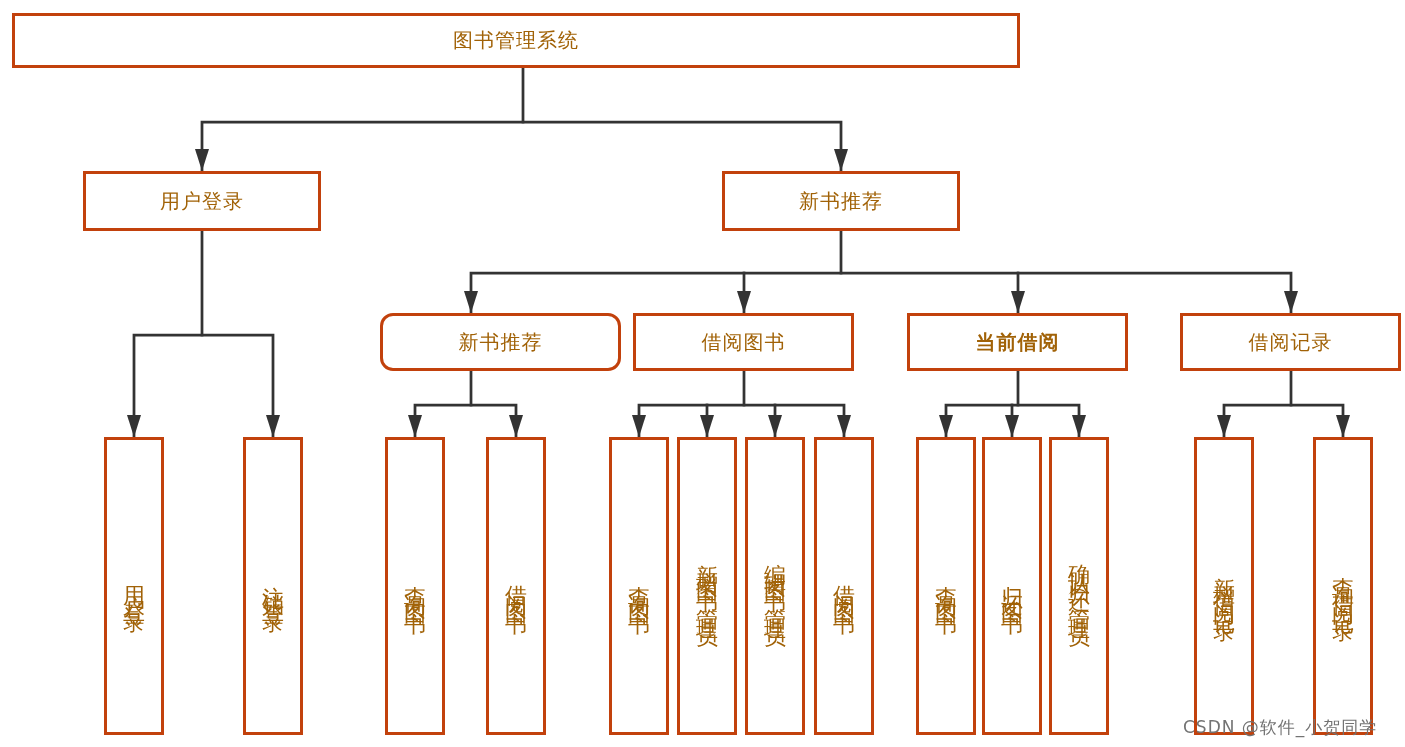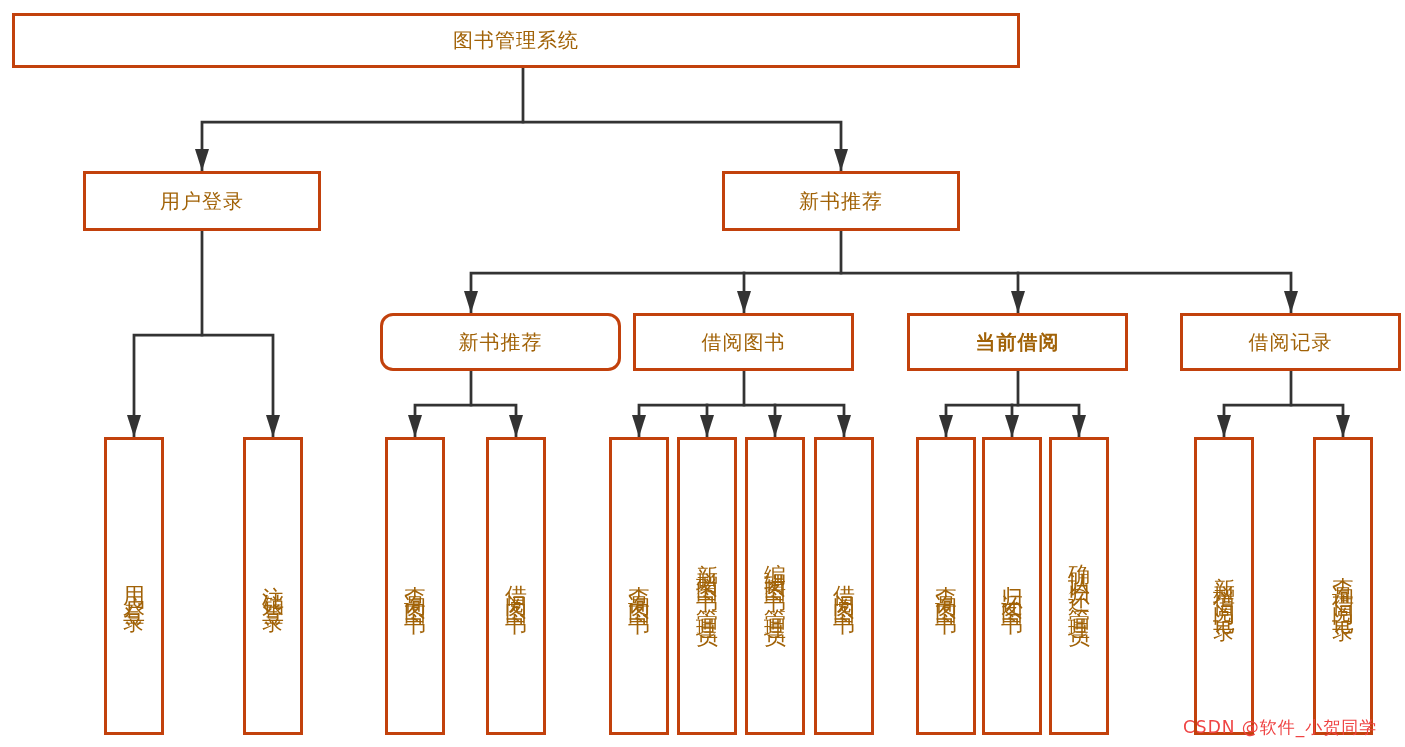--- a/index.html
+++ b/index.html
@@ -13,21 +13,21 @@
     display:flex;align-items:center;justify-content:center;text-align:center;
     color:#a16207;white-space:nowrap;
   }
   .h{font-size:20px;letter-spacing:1px;}
   .leaf{
     top:437px;width:60px;height:298px;
     writing-mode:vertical-rl;text-orientation:mixed;
     font-size:22px;letter-spacing:9px;line-height:60px;white-space:normal;
   }
   .watermark{
-    position:absolute;left:1183px;top:716px;font-size:17px;color:#ef4444;
+    position:absolute;left:1183px;top:716px;font-size:17px;color:#737373;
     letter-spacing:1px;white-space:nowrap;
   }
 </style>
 </head>
 <body>
 
 <div class="stage">
 
   <svg class="wires" viewBox="0 0 1405 747" xmlns="http://www.w3.org/2000/svg">
     <defs>

